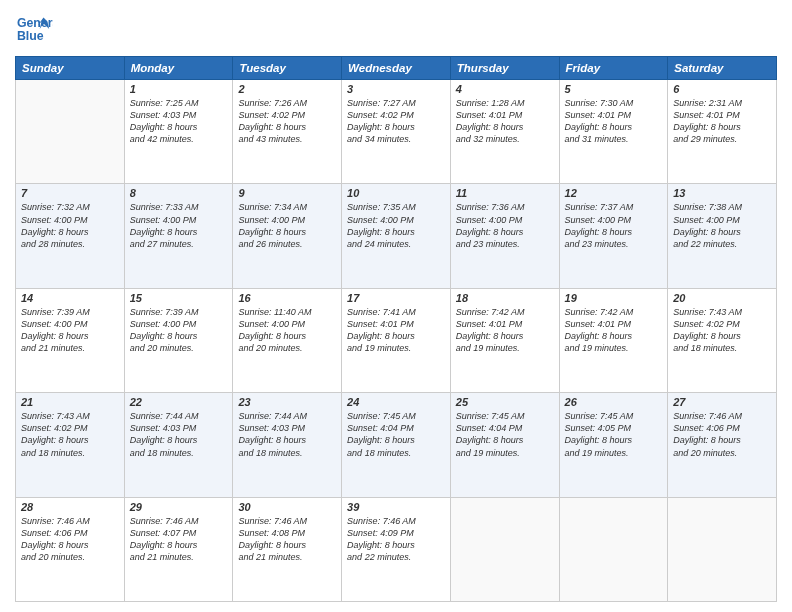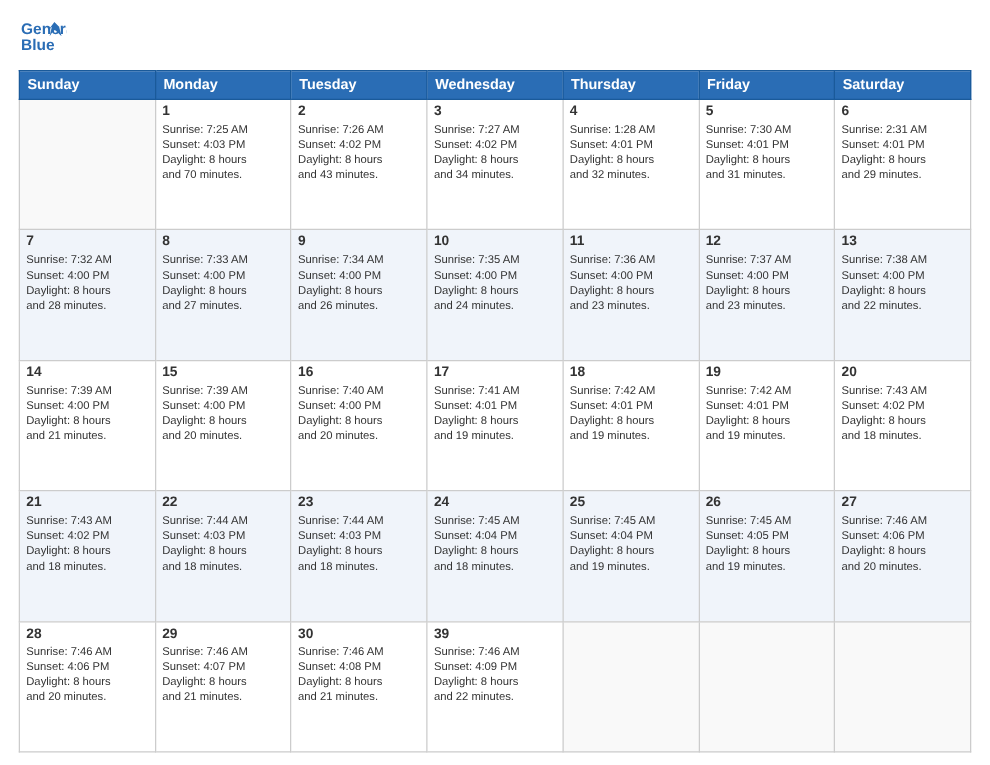--- a/index.html
+++ b/index.html
@@ -41,20 +41,21 @@
       color: #333;
     }
     .location {
       font-size: 15px;
       color: #555;
     }
     .calendar {
       width: 100%;
       border-collapse: collapse;
       flex: 1;
+      font-style: italic;
     }
     .calendar th {
       background: #2a6db5;
       color: white;
       font-size: 11.5px;
       font-weight: bold;
       padding: 5px 6px;
       text-align: left;
       border: 1px solid #1a5a9a;
     }
@@ -120,21 +121,21 @@
         </tr>
     </thead>
     <tbody id="calendar-body">
         <tr>
           <td class="empty"></td>
           <td>
             <span class="day-num">1</span>
             <div class="cell-text">Sunrise: 7:25 AM</div>
             <div class="cell-text">Sunset: 4:03 PM</div>
             <div class="cell-text">Daylight: 8 hours</div>
-            <div class="cell-text">and 70 minutes.</div>
+            <div class="cell-text">and 42 minutes.</div>
           </td>
           <td>
             <span class="day-num">2</span>
             <div class="cell-text">Sunrise: 7:26 AM</div>
             <div class="cell-text">Sunset: 4:02 PM</div>
             <div class="cell-text">Daylight: 8 hours</div>
             <div class="cell-text">and 43 minutes.</div>
           </td>
           <td>
             <span class="day-num">3</span>
@@ -226,21 +227,21 @@
           </td>
           <td>
             <span class="day-num">15</span>
             <div class="cell-text">Sunrise: 7:39 AM</div>
             <div class="cell-text">Sunset: 4:00 PM</div>
             <div class="cell-text">Daylight: 8 hours</div>
             <div class="cell-text">and 20 minutes.</div>
           </td>
           <td>
             <span class="day-num">16</span>
-            <div class="cell-text">Sunrise: 7:40 AM</div>
+            <div class="cell-text">Sunrise: 11:40 AM</div>
             <div class="cell-text">Sunset: 4:00 PM</div>
             <div class="cell-text">Daylight: 8 hours</div>
             <div class="cell-text">and 20 minutes.</div>
           </td>
           <td>
             <span class="day-num">17</span>
             <div class="cell-text">Sunrise: 7:41 AM</div>
             <div class="cell-text">Sunset: 4:01 PM</div>
             <div class="cell-text">Daylight: 8 hours</div>
             <div class="cell-text">and 19 minutes.</div>

